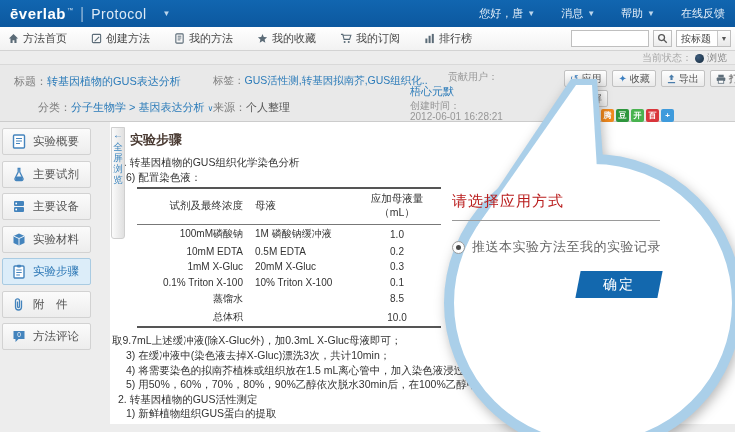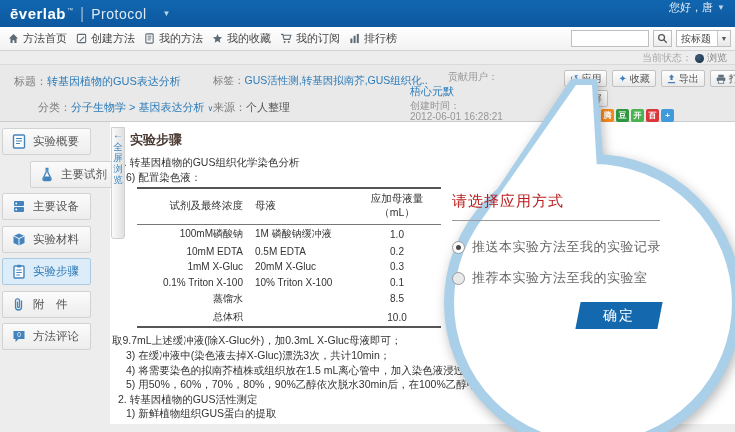--- a/index.html
+++ b/index.html
@@ -8,27 +8,27 @@
   #screen { position:relative; width:735px; height:432px; background:#ededed; overflow:hidden; margin:0 auto; }
 
   
   .topbar { position:absolute; left:0; top:0; width:735px; height:27px; background:linear-gradient(#1166b0,#0c589f); color:#fff; }
   .logo-wrap { position:absolute; left:10px; top:0; height:27px; display:flex; align-items:center; }
   .logo-main { font-weight:bold; font-size:15px; letter-spacing:.5px; }
   .logo-tm { font-size:6px; vertical-align:top; position:relative; top:-4px; margin-left:1px; color:#cfe2f2; }
   .logo-sep { margin:0 7px; color:rgba(255,255,255,.55); font-weight:300; }
   .logo-sub { font-size:14px; font-weight:300; color:#ddeaf6; letter-spacing:.5px; }
   .logo-chev { margin-left:16px; font-size:9px; color:#cfe3f2; }
-  .topmenu { position:absolute; right:10px; top:0; height:27px; display:flex; align-items:center; gap:26px; font-size:11px; color:#e3eef8;flex-direction:column; }
+  .topmenu { position:absolute; right:10px; top:0; height:27px; display:flex; align-items:center; gap:26px; font-size:11px; color:#e3eef8; }
   .topmenu .tm-item { display:flex; align-items:center; gap:4px; cursor:pointer; }
   .caret { font-size:8px; color:#bcd6ec; }
 
   
   .navbar { position:absolute; left:0; top:27px; width:735px; height:24px; background:linear-gradient(#ffffff,#f2f2f2); border-bottom:1px solid #d3d3d3; }
-  .navitems { position:absolute; left:8px; top:0; height:23px; display:flex; align-items:center; gap:9px; }
+  .navitems { position:absolute; left:8px; top:0; height:23px; display:flex; align-items:center; gap:24px; }
   .nav-item { display:flex; align-items:center; gap:4px; font-size:11px; color:#444; cursor:pointer; }
   .nav-item svg { display:block; }
   .searcharea { position:absolute; right:4px; top:3px; display:flex; align-items:center; gap:4px; }
   .search-input { width:78px; height:17px; border:1px solid #bfbfbf; background:#fff; font-size:10px; padding:0 3px; }
   .search-btn { width:19px; height:17px; border:1px solid #bfbfbf; background:linear-gradient(#fff,#ececec); display:flex; align-items:center; justify-content:center; cursor:pointer; }
   .filter-select { width:55px; height:17px; border:1px solid #bfbfbf; background:#fff; display:flex; align-items:center; font-size:10px; color:#444; cursor:pointer; }
   .filter-select .fs-label { flex:1; padding-left:4px; }
   .filter-select .fs-arrow { width:13px; height:15px; border-left:1px solid #c9c9c9; background:linear-gradient(#fdfdfd,#e8e8e8); display:flex; align-items:center; justify-content:center; font-size:7px; color:#555; }
 
   
@@ -308,21 +308,21 @@
 
   </div>
 
   <div class="side-item" style="top:128px;">
     <svg width="14" height="15" viewBox="0 0 14 15">
         <rect x="1.5" y="1" width="11" height="13" rx="1" fill="#fff" stroke="#4484bd" stroke-width="1.4"></rect>
         <path d="M4 4.5 h6 M4 7 h6 M4 9.5 h4" stroke="#4484bd" stroke-width="1.1"></path>
       </svg>
     <span>实验概要</span>
   </div>
-  <div class="side-item" style="top:161px;margin-left:28px;">
+  <div class="side-item" style="top:161px;">
     <svg width="14" height="15" viewBox="0 0 14 15">
         <path d="M5.5 1.5 h3 M6.2 1.5 v3.5 L3 11.5 a1.5 1.5 0 0 0 1.4 2 h5.2 a1.5 1.5 0 0 0 1.4-2 L7.8 5 V1.5" fill="none" stroke="#4484bd" stroke-width="1.3"></path>
         <path d="M4.3 9.5 h5.4 l1 2.5 a0.8 0.8 0 0 1 -0.8 1 H4.1 a0.8 0.8 0 0 1 -0.8-1 Z" fill="#4484bd"></path>
       </svg>
     <span>主要试剂</span>
   </div>
   <div class="side-item" style="top:193px;">
     <svg width="14" height="15" viewBox="0 0 14 15">
         <rect x="2" y="2" width="10" height="5" rx="1" fill="#4484bd"></rect>
         <rect x="2" y="8" width="10" height="5" rx="1" fill="#4484bd"></rect>
@@ -371,22 +371,18 @@
     <polygon points="576,85 592,85 597,170 478,225" fill="#ffffff"></polygon>
   </svg>
 
   <div class="modal">
     <div class="modal-title">请选择应用方式</div>
     <div class="modal-divider"></div>
     <div class="opt opt1">
       <span class="radio sel"></span>
       <span class="opt-label">推送本实验方法至我的实验记录</span>
     </div>
-    <div class="opt opt2">
-      <span class="radio unsel"></span>
-      <span class="opt-label">推荐本实验方法至我的实验室</span>
-    </div>
     <div class="confirm-btn">
       <span>确定</span>
     </div>
   </div>
 
 </div>
 
 </body></html>

